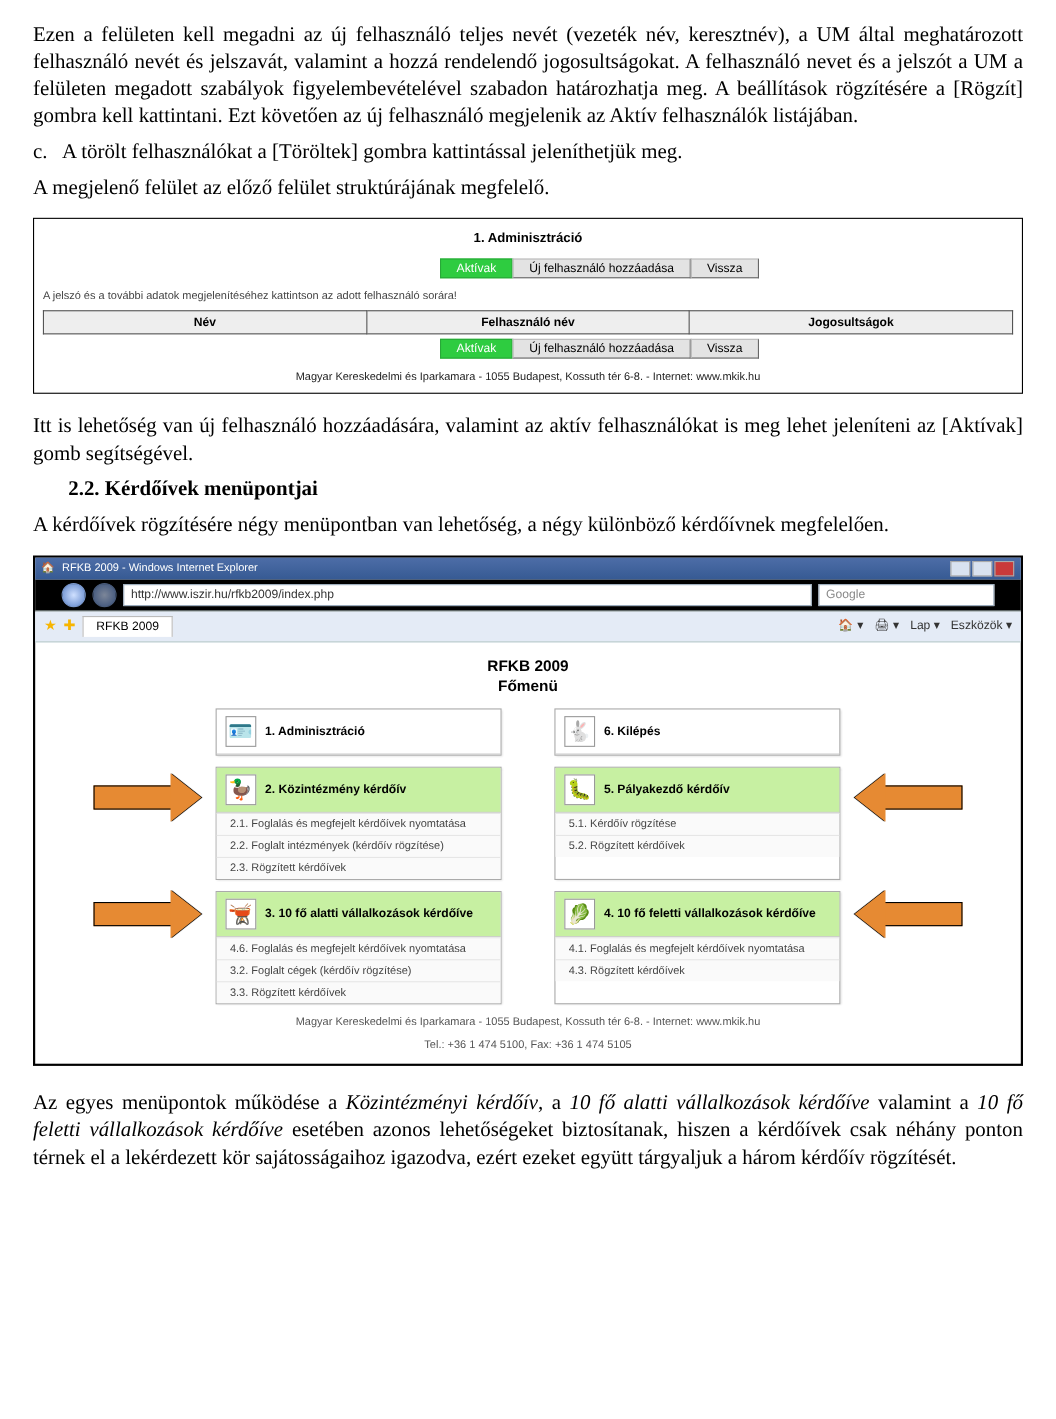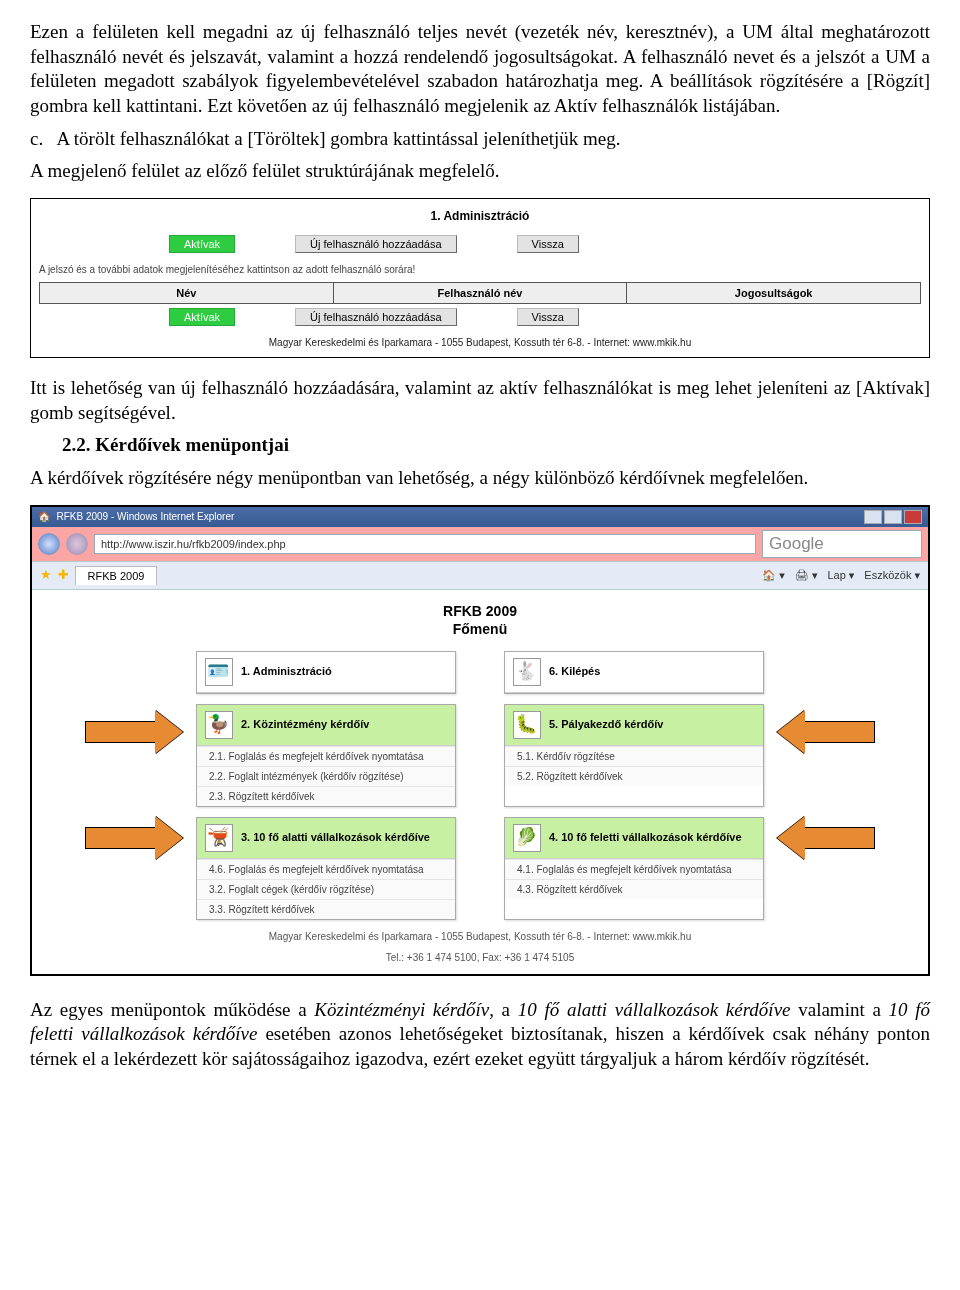--- a/index.html
+++ b/index.html
@@ -21,21 +21,21 @@
   
   .screenshot1 {
     border: 1px solid #000;
     margin: 14px 0 18px;
     background: #fff;
     font-family: Arial, sans-serif;
     font-size: 11px;
     padding: 10px 8px 8px;
   }
   .s1-title { text-align: center; font-weight: bold; font-size: 12px; margin-bottom: 10px; }
-  .s1-btnrow { display: flex; gap: 60px; justify-content: flex-start; padding-left: 130px; margin-bottom: 10px; }
+  .s1-btnrow { display: flex; justify-content: center; padding-left: 130px; margin-bottom: 10px; }
   .s1-btn {
     border: 1px outset #bbb;
     background: #e3e3e3;
     padding: 2px 14px;
     font-size: 11px;
     cursor: pointer;
   }
   .s1-btn.green { background: #2ecc40; color: #fff; border: 1px solid #28a838; }
   .s1-sub { text-align: center; font-weight: bold; font-size: 12px; margin-bottom: 8px; }
   .s1-hint { font-size: 10px; color: #444; margin-bottom: 6px; }
@@ -65,23 +65,23 @@
     color: #fff;
     padding: 3px 6px;
     display: flex;
     align-items: center;
     gap: 6px;
   }
   .ie-titlebar .winbtns { margin-left: auto; display: flex; gap: 2px; }
   .ie-titlebar .wb { width: 18px; height: 14px; background: #c93a3a; border: 1px solid #aaa; }
   .ie-titlebar .wb.min, .ie-titlebar .wb.max { background: #d9e2f0; }
   .ie-toolbar {
-    background: #fca5a5;
+    background: #000000;
     border-bottom: 1px solid #bcc;
-    padding: 3px 6px;
+    padding: 3px 24px;
     display: flex;
     align-items: center;
     gap: 6px;
   }
   .nav-circle {
     width: 22px; height: 22px; border-radius: 50%;
     background: radial-gradient(#cfe0ff, #5a81c6);
     border: 1px solid #7a98cc;
   }
   .addr {
@@ -90,21 +90,21 @@
     border: 1px solid #9ab;
     padding: 2px 6px;
     font-size: 11px;
     color: #333;
   }
   .searchbox {
     width: 160px;
     background: #fff;
     border: 1px solid #9ab;
     padding: 2px 6px;
-    font-size: 17px;
+    font-size: 11px;
     color: #888;
   }
   .ie-menu {
     background: #e4ebf6;
     border-bottom: 1px solid #bcc;
     padding: 3px 8px;
     color: #333;
     font-size: 11px;
   }
   .ie-menu span { margin-right: 14px; }

